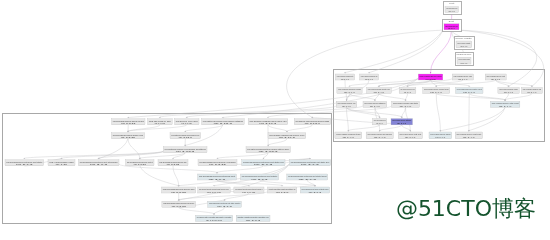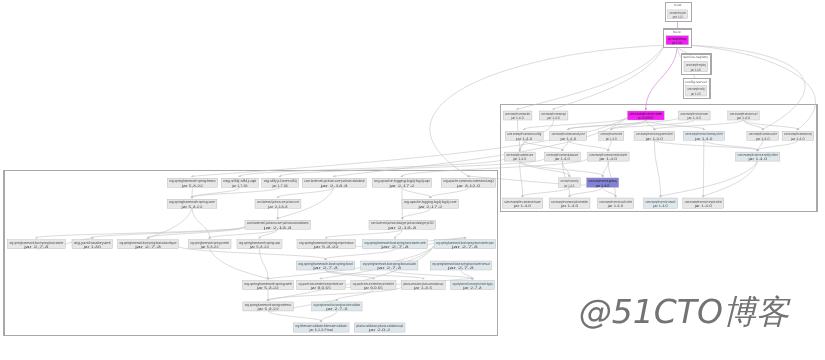--- a/index.html
+++ b/index.html
@@ -1,23 +1,23 @@
 <!DOCTYPE html>
 <html><head>
 <meta charset="utf-8">
 <style>
   html,body{margin:0;padding:0;background:#ffffff;}
   body{width:550px;height:230px;overflow:hidden;
        font-family:"Liberation Sans",sans-serif;}
   #stage{position:relative;width:550px;height:230px;background:#ffffff;}
   #graph{position:absolute;left:0;top:0;display:block;}
   #graph text{-webkit-font-smoothing:antialiased;}
-  .wm{position:absolute;right:24px;bottom:10px;color:#737373;
+  .wm{position:absolute;right:14px;bottom:10px;color:#14532d;
       font-size:22px;line-height:22px;font-family:"DejaVu Sans",sans-serif;
-      white-space:nowrap;user-select:none;font-style:italic;}
+      white-space:nowrap;user-select:none;}
 </style>
 </head>
 <body>
 
 <div id="stage">
   <svg id="graph" width="550" height="230" viewBox="0 0 550 230" shape-rendering="crispEdges">
       <g>
         <rect x="2.5" y="113.5" width="329" height="110" fill="none" stroke="#a8a8a8" stroke-width="1"></rect>
         <rect x="333.5" y="69.5" width="211.3" height="71.5" fill="none" stroke="#a8a8a8" stroke-width="1"></rect>
       </g>

